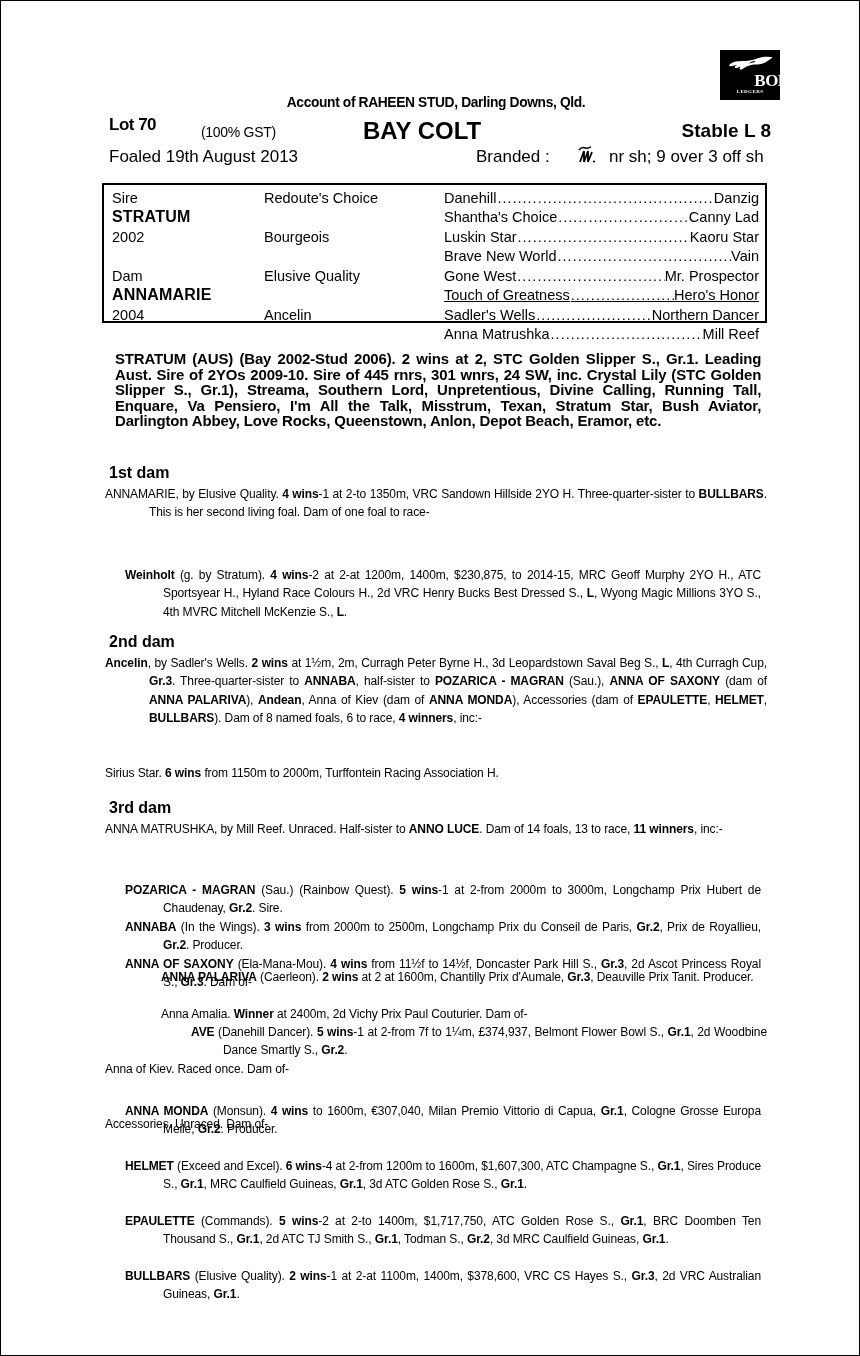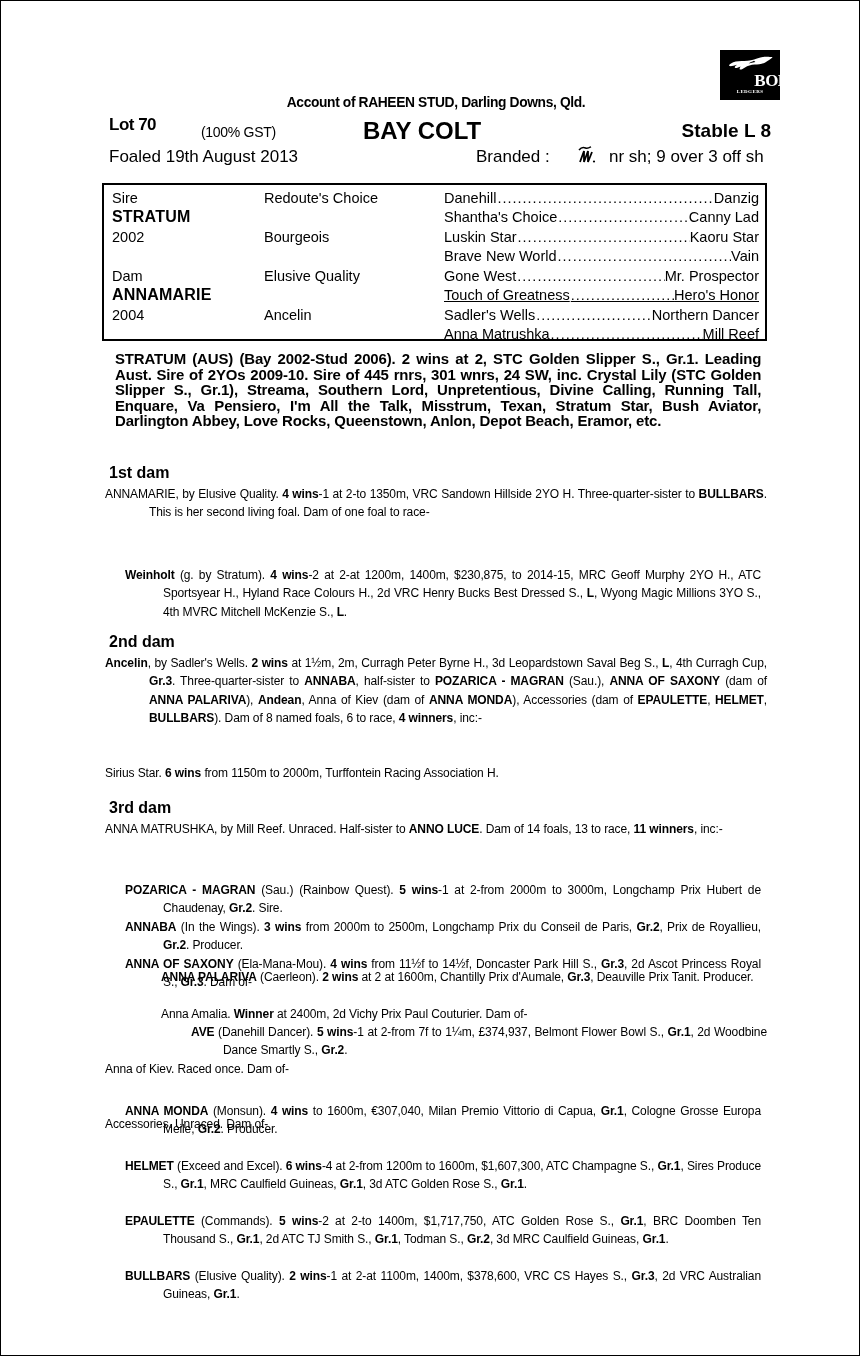--- a/index.html
+++ b/index.html
@@ -126,21 +126,21 @@
     width: 26px; height: 26px;
   }
   .brand-desc { position: absolute; left: 508px; top: 0; }
 
   
   .ped-table {
     position: absolute;
     left: 1px; top: 182px;
     width: 665px;
     border: 2px solid #000;
-    height: 158px;
+    height: 140px;
   }
   .ped-inner { position: relative; width: 100%; height: 100%; }
   .ped-cell {
     position: absolute;
     font-size: 14.5px;
     line-height: 19.5px;
     white-space: nowrap;
   }
   .ped-cell.b { font-weight: bold; font-size: 16px; letter-spacing: 0.2px; }
   .col1 { left: 8px; }

